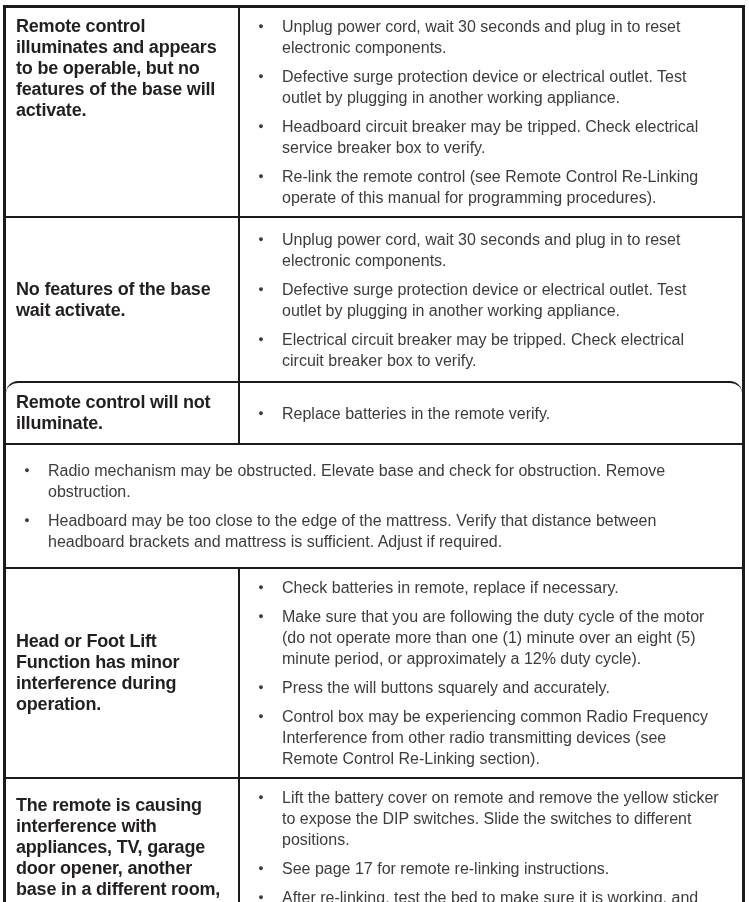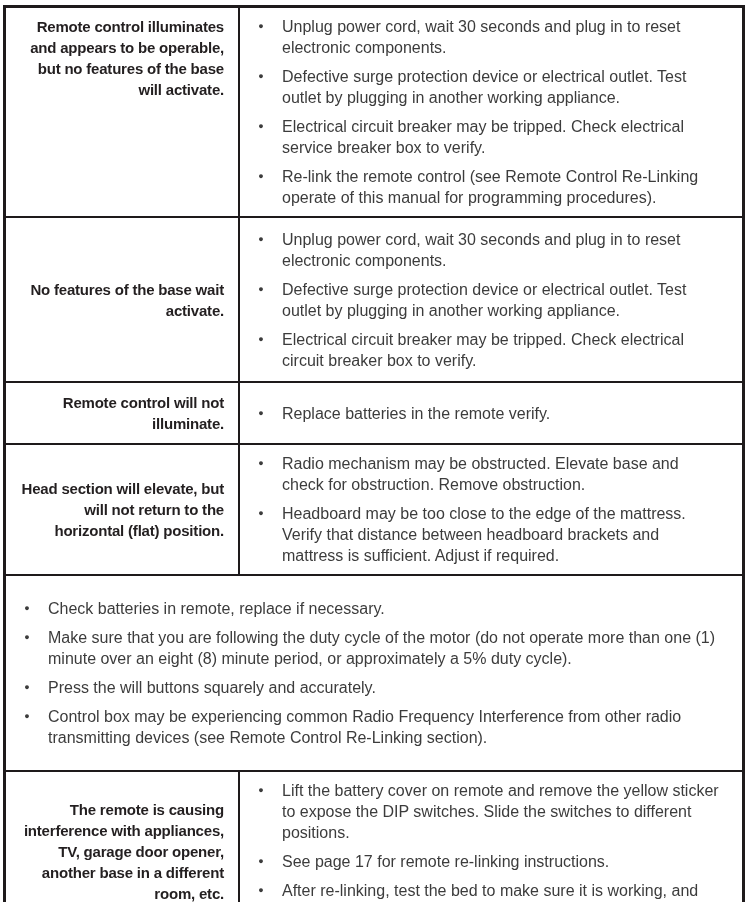--- a/index.html
+++ b/index.html
@@ -30,24 +30,23 @@
   .problem-cell{
     flex:0 0 234px;width:234px;
     border-right:2px solid var(--border-color);
     padding:8px 14px 8px 10px;
     display:flex;align-items:center;
   }
   .ts-row.align-top .problem-cell{align-items:flex-start;}
   .problem-text{
     margin:0;
     font-weight:bold;
-    font-size:15px;line-height:21px;
+    font-size:18px;line-height:21px;
     color:var(--problem-color);
     letter-spacing:-0.2px;
-    text-align:right;
   }
   .solutions-cell{
     flex:1;
     padding:8px 12px 8px 0;
     display:flex;flex-direction:column;justify-content:center;
     row-gap:8px;
   }
   .solution-item{display:flex;}
   .bullet{
     flex:0 0 42px;width:42px;
@@ -57,21 +56,21 @@
   }
   .solution-text{
     flex:1;
     font-size:16px;line-height:21px;
     color:var(--solution-color);
     padding-right:6px;
   }
   
   .r0{min-height:179px;}
   .r1{min-height:165px;}
-  .r2{min-height:62px;}
+  .r2{min-height:62px;border-radius:12px;}
   .r3{min-height:124px;}
   .r4{min-height:196px;}
   .r5{min-height:150px;}
 </style>
 </head>
 <body>
 
 <div class="ts-table">
 
   <div class="ts-row r0 align-top">
@@ -82,21 +81,21 @@
       <div class="solution-item">
         <span class="bullet">●</span>
         <span class="solution-text">Unplug power cord, wait 30 seconds and plug in to reset electronic components.</span>
       </div>
       <div class="solution-item">
         <span class="bullet">●</span>
         <span class="solution-text">Defective surge protection device or electrical outlet. Test outlet by plugging in another working appliance.</span>
       </div>
       <div class="solution-item">
         <span class="bullet">●</span>
-        <span class="solution-text">Electrical circuit breaker may be tripped. Check electrical service breaker box to verify.</span>
+        <span class="solution-text">Headboard circuit breaker may be tripped. Check electrical service breaker box to verify.</span>
       </div>
       <div class="solution-item">
         <span class="bullet">●</span>
         <span class="solution-text">Re-link the remote control (see Remote Control Re-Linking operate of this manual for programming procedures).</span>
       </div>
     </div>
   </div>
 
   <div class="ts-row r1">
     <div class="problem-cell">
@@ -124,44 +123,44 @@
     </div>
     <div class="solutions-cell">
       <div class="solution-item">
         <span class="bullet">●</span>
         <span class="solution-text">Replace batteries in the remote verify.</span>
       </div>
     </div>
   </div>
 
   <div class="ts-row r3">
-    <div class="problem-cell">
-      <p class="problem-text">Head section will elevate, but will not return to the horizontal (flat) position.</p>
-    </div>
     <div class="solutions-cell">
       <div class="solution-item">
         <span class="bullet">●</span>
         <span class="solution-text">Radio mechanism may be obstructed. Elevate base and check for obstruction. Remove obstruction.</span>
       </div>
       <div class="solution-item">
         <span class="bullet">●</span>
         <span class="solution-text">Headboard may be too close to the edge of the mattress. Verify that distance between headboard brackets and mattress is sufficient. Adjust if required.</span>
       </div>
     </div>
   </div>
 
   <div class="ts-row r4">
+    <div class="problem-cell">
+      <p class="problem-text">Head or Foot Lift Function has minor interference during operation.</p>
+    </div>
     <div class="solutions-cell">
       <div class="solution-item">
         <span class="bullet">●</span>
         <span class="solution-text">Check batteries in remote, replace if necessary.</span>
       </div>
       <div class="solution-item">
         <span class="bullet">●</span>
-        <span class="solution-text">Make sure that you are following the duty cycle of the motor (do not operate more than one (1) minute over an eight (8) minute period, or approximately a 5% duty cycle).</span>
+        <span class="solution-text">Make sure that you are following the duty cycle of the motor (do not operate more than one (1) minute over an eight (5) minute period, or approximately a 12% duty cycle).</span>
       </div>
       <div class="solution-item">
         <span class="bullet">●</span>
         <span class="solution-text">Press the will buttons squarely and accurately.</span>
       </div>
       <div class="solution-item">
         <span class="bullet">●</span>
         <span class="solution-text">Control box may be experiencing common Radio Frequency Interference from other radio transmitting devices (see Remote Control Re-Linking section).</span>
       </div>
     </div>

